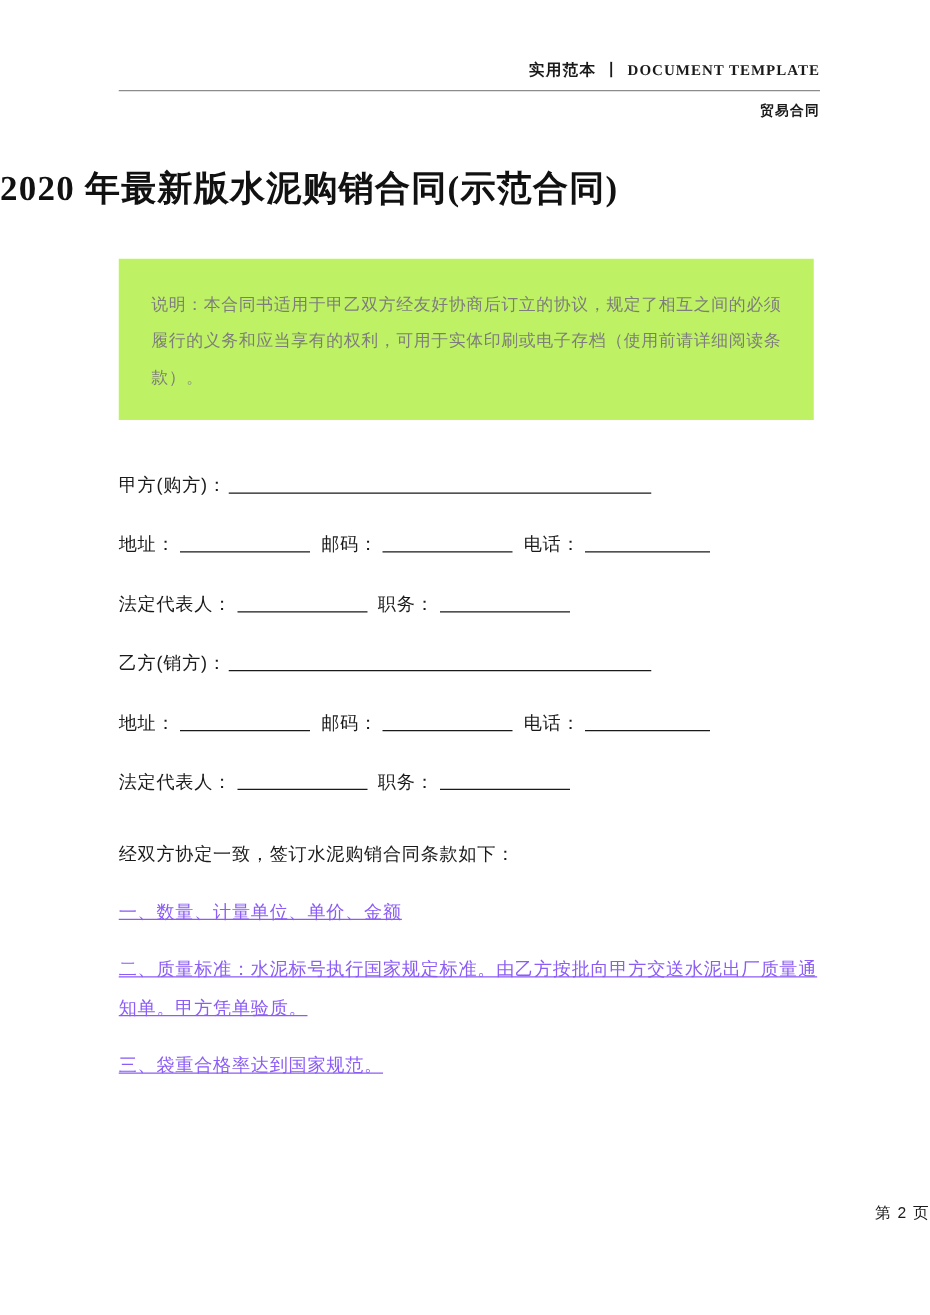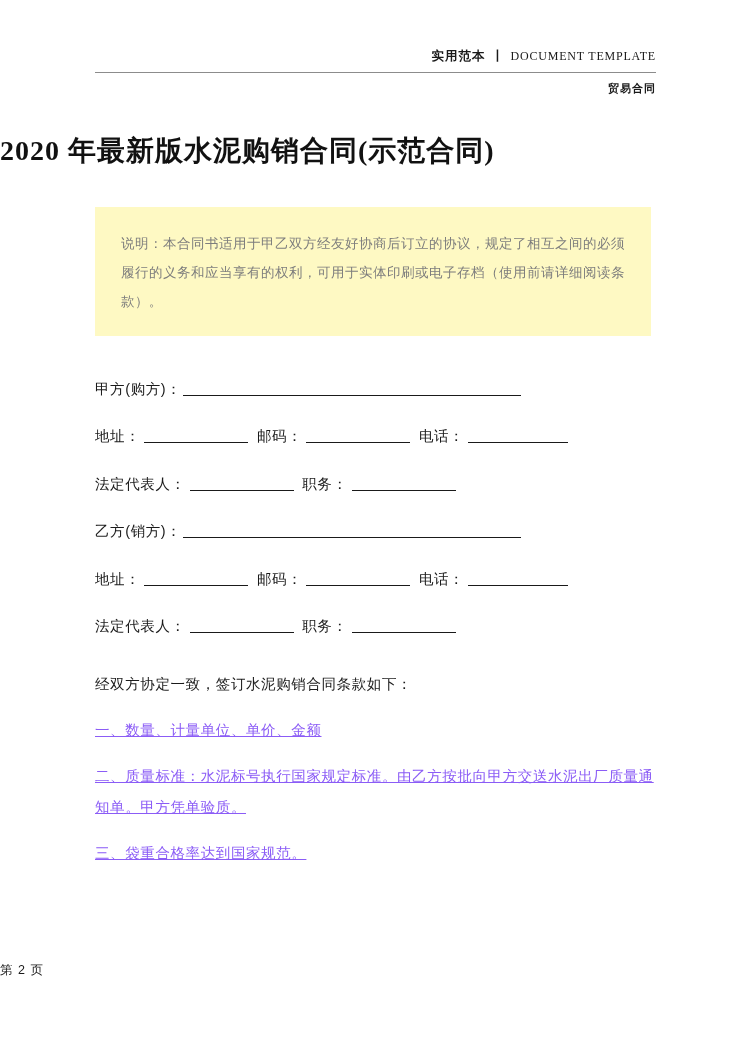--- a/index.html
+++ b/index.html
@@ -41,21 +41,21 @@
     font-family: "Liberation Sans", "DejaVu Sans", sans-serif;
     font-weight: 600;
     letter-spacing: 1px;
   }
   .header-line1 .sep {
     padding: 0 6px;
     font-weight: 600;
   }
   .header-line1 .en {
     font-family: "Liberation Serif", "DejaVu Serif", serif;
-    font-weight: 400;
+    font-weight: 700;
     letter-spacing: 0.8px;
     font-size: 12px;
   }
   .header-rule {
     margin-top: 7px;
     border-bottom: 1px solid #8c8c8c;
   }
   .header-line2 {
     margin-top: 8px;
     text-align: right;
@@ -78,21 +78,21 @@
     color: #111;
   }
 
   
   .note-box {
     position: absolute;
     top: 207px;
     left: 95px;
     width: 556px;
     box-sizing: border-box;
-    background: #fef9c3;
+    background: #bef264;
     padding: 22px 26px 20px 26px;
     color: #7d7d7d;
     font-size: 13.5px;
     line-height: 2.15;
     letter-spacing: 0.4px;
     text-align: justify;
   }
 
   
   .body-block {
@@ -149,21 +149,21 @@
     text-decoration: underline;
   }
   .spacer-sm { height: 6px; }
 
   
   .footer {
     position: absolute;
     top: 962px;
     left: 0;
     width: 744px;
-    text-align: left;
+    text-align: right;
     font-size: 12.5px;
     letter-spacing: 1px;
     color: #1a1a1a;
   }
 </style>
 </head>
 <body>
 
 <div class="page">
 

